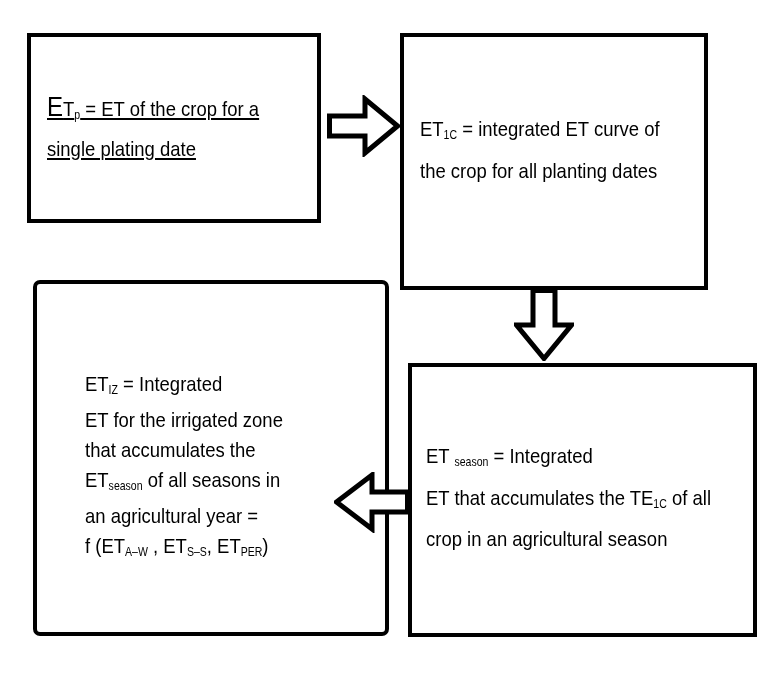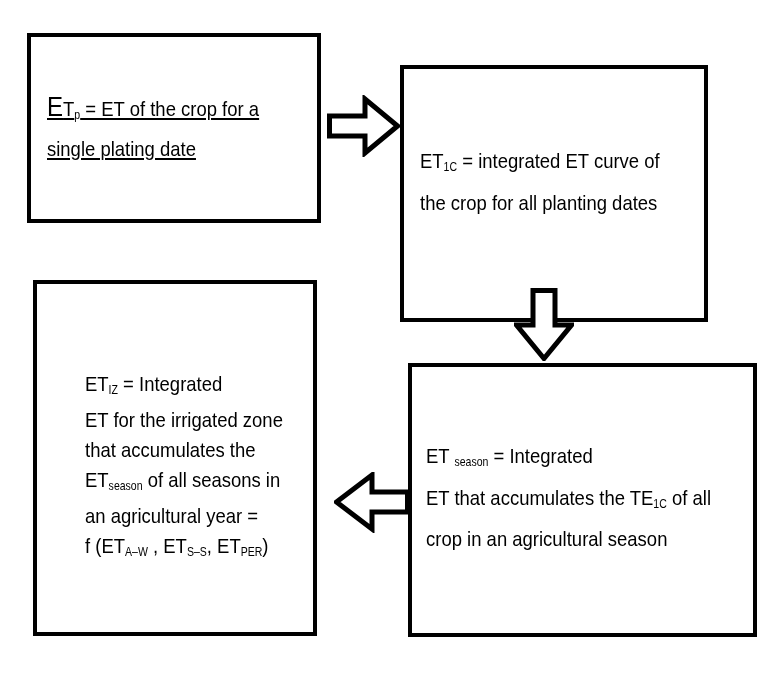--- a/index.html
+++ b/index.html
@@ -33,27 +33,27 @@
   .line {
     white-space: nowrap;
   }
   .n   { font-size: 1em; }
   .sub { font-size: 0.57em; vertical-align: -0.24em; }
   .lead{ font-size: 1.3em; }
 
   #box-etp      { left: 27px;  top: 33px;  width: 294px; height: 190px; padding-left: 16px; text-decoration: underline; }
   #box-etp .line { line-height: 34px; }
 
-  #box-et1c     { left: 400px; top: 33px;  width: 308px; height: 257px; padding-left: 16px; padding-bottom: 24px; margin-top: 32px; }
+  #box-et1c     { left: 400px; top: 33px;  width: 308px; height: 257px; padding-left: 16px; padding-bottom: 24px; }
   #box-et1c .line { line-height: 35px; }
 
   #box-etseason { left: 408px; top: 363px; width: 349px; height: 274px; padding-left: 14px; padding-bottom: 6px; }
   #box-etseason .line { line-height: 35px; }
 
-  #box-etiz     { left: 33px;  top: 280px; width: 284px; height: 356px; padding-left: 48px; padding-top: 20px; }
+  #box-etiz     { left: 33px;  top: 280px; width: 356px; height: 356px; padding-left: 48px; padding-top: 20px; border-radius: 7px; }
   #box-etiz .line { line-height: 30px; }
 
   .arrow { position: absolute; display: block; }
   #arrow-right { left: 327px; top: 95px;  }
   #arrow-down  { left: 514px; top: 288px; }
   #arrow-left  { left: 334px; top: 472px; }
   .arrow polygon {
     fill: var(--bg, #ffffff);
     stroke: var(--ink, #000000);
     stroke-width: 5;

